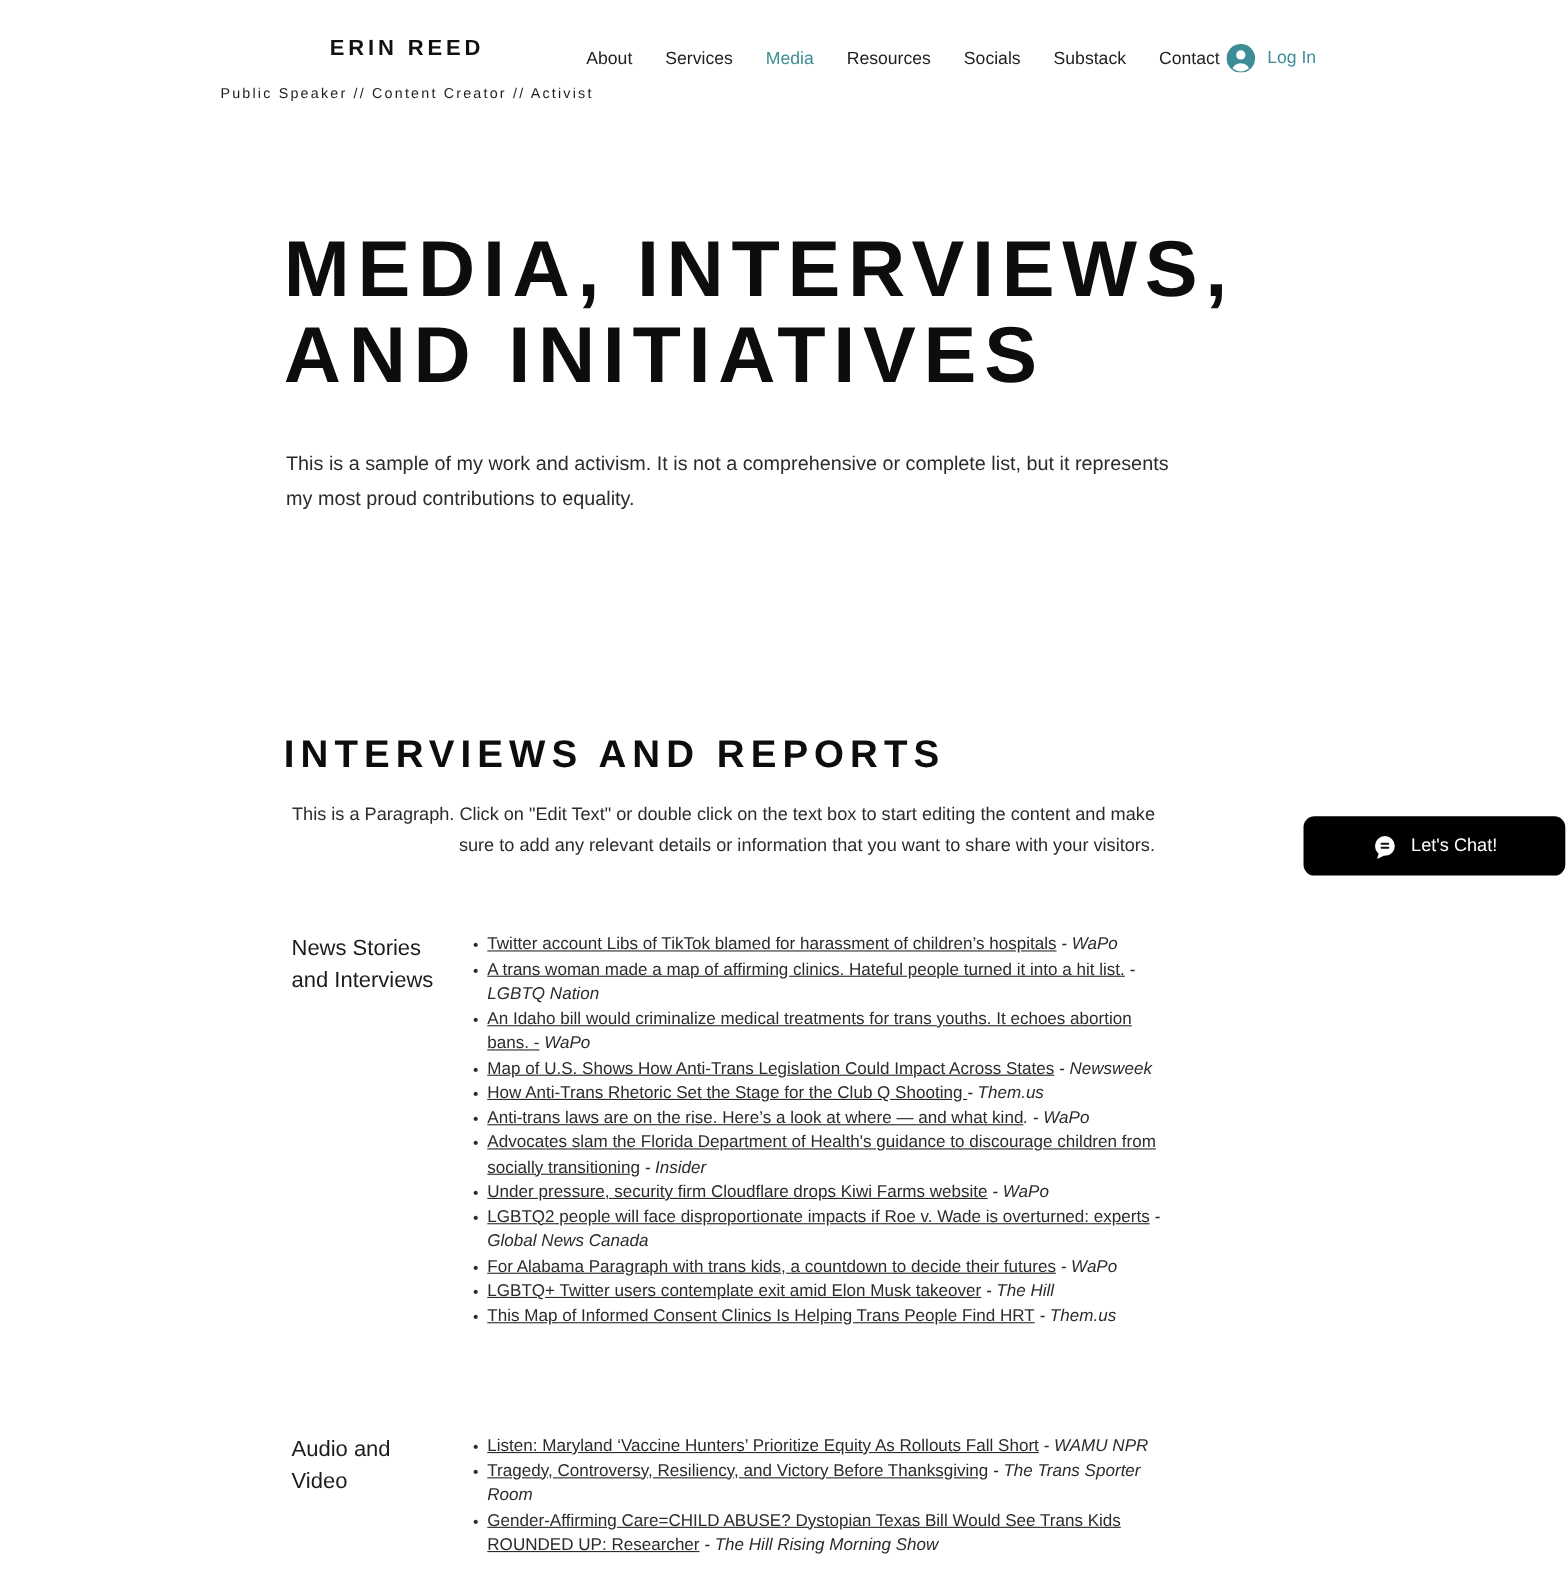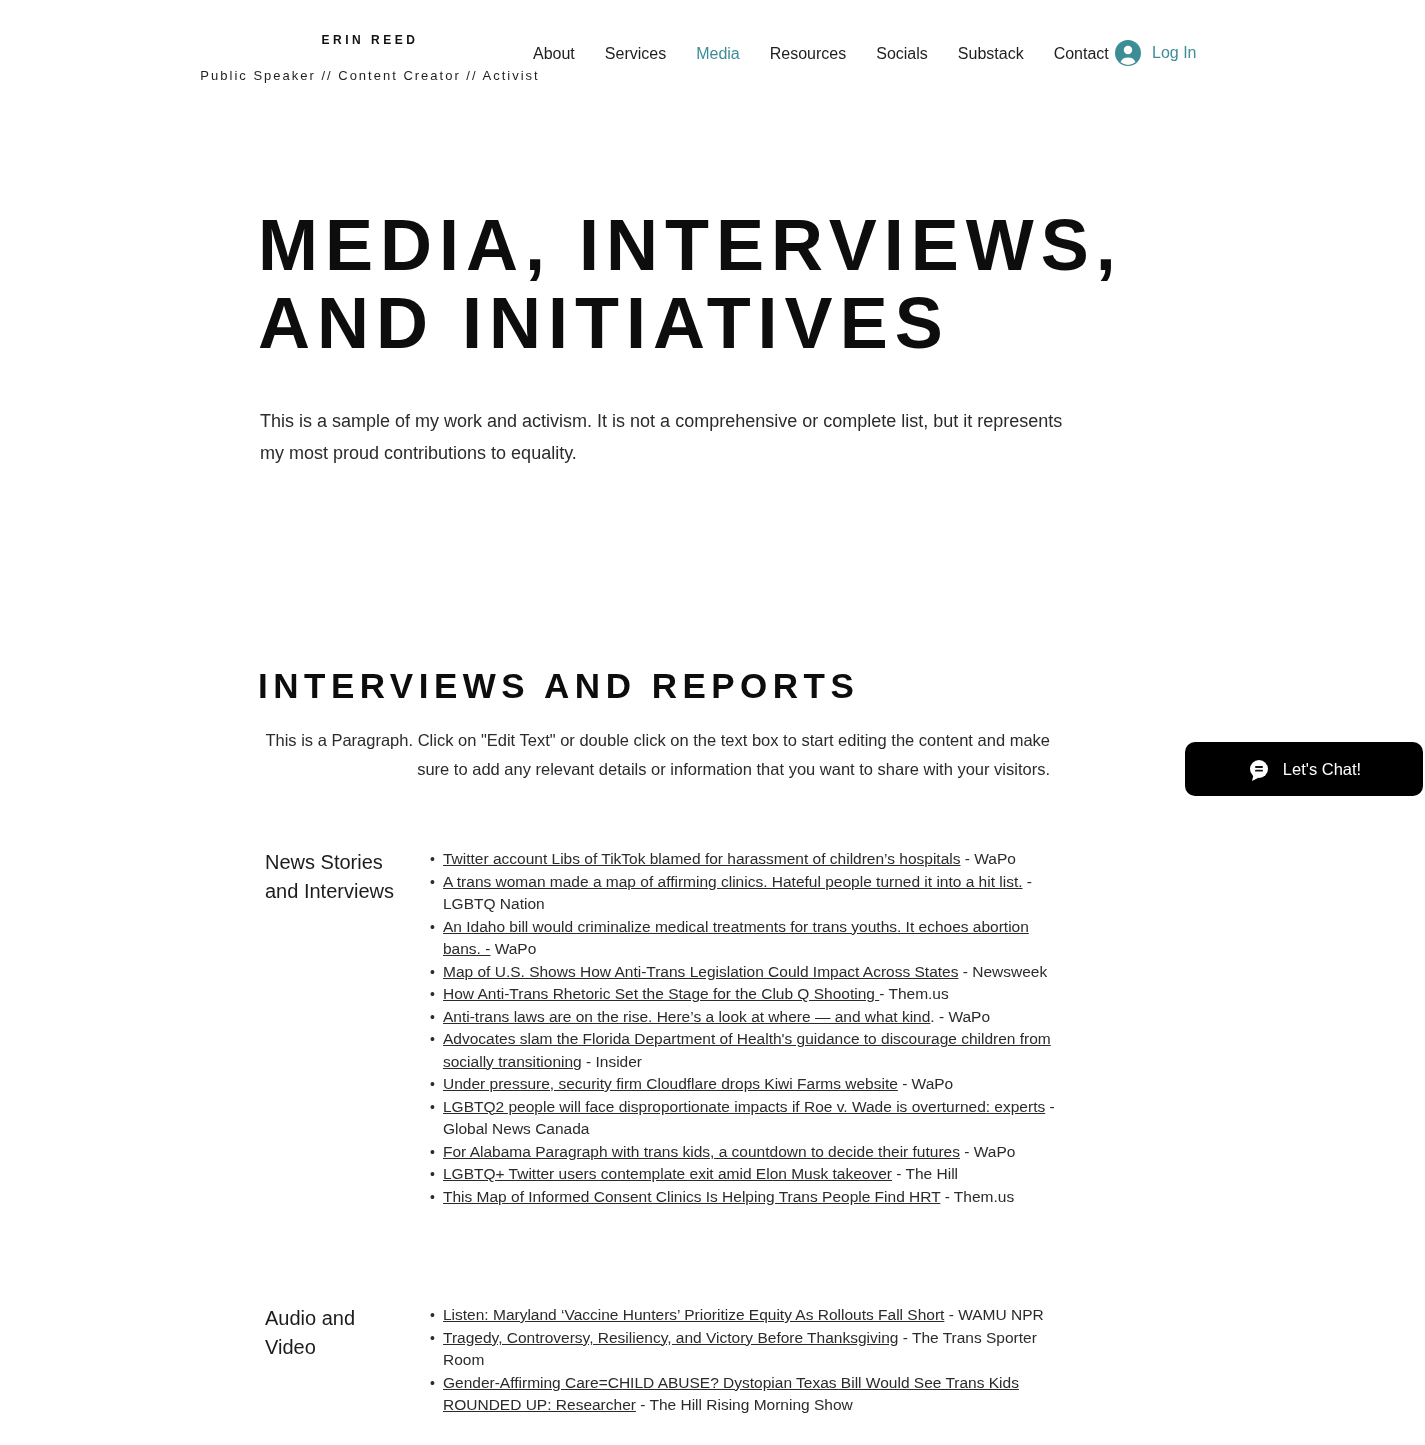--- a/index.html
+++ b/index.html
@@ -9,21 +9,21 @@
     font-family: "Liberation Sans", sans-serif;
     color: #2f2f2f;
     position: relative;
     overflow: hidden;
   }
   :root { --accent: #3d8d96; --chat-bg: #000000; }
 
   
   .brand { position: absolute; left: 186px; top: 33px; width: 368px; text-align: center; }
   .brand-name {
-    font-size: 12px; font-weight: bold; letter-spacing: 3.5px;
+    font-size: 20px; font-weight: bold; letter-spacing: 3.5px;
     color: #111; cursor: pointer; white-space: nowrap;
   }
   .brand-tagline {
     margin-top: 21px; font-size: 13px; letter-spacing: 2px; color: #1f1f1f;
     white-space: nowrap;
   }
   nav.main-nav {
     position: absolute; left: 533px; top: 45px;
     display: flex; gap: 30px; font-size: 16px; white-space: nowrap;
   }
@@ -69,21 +69,21 @@
   ul.story-list { margin: 0; padding: 0; list-style: none; width: 628px; }
   ul.story-list li {
     position: relative; padding-left: 14px;
     font-size: 15.5px; line-height: 22.5px; color: #2b2b2b;
   }
   ul.story-list li::before {
     content: "\2022"; position: absolute; left: 1px; top: 0;
     font-size: 14px; color: #2b2b2b;
   }
   a.story-link { color: #2b2b2b; text-decoration: underline; cursor: pointer; }
-  .story-source { color: #2b2b2b; }
+  .story-source { color: #2b2b2b; font-style: italic; }
 
   
   .chat {
     position: absolute; right: 2px; top: 742px;
     width: 238px; height: 54px; box-sizing: border-box;
     background: var(--chat-bg); border-radius: 10px;
     display: flex; align-items: center; justify-content: center; gap: 12px;
     color: #fff; font-size: 16.5px; cursor: pointer;
   }
   .chat .chat-icon { width: 24px; height: 24px; display: inline-block; margin-top: 2px; }

